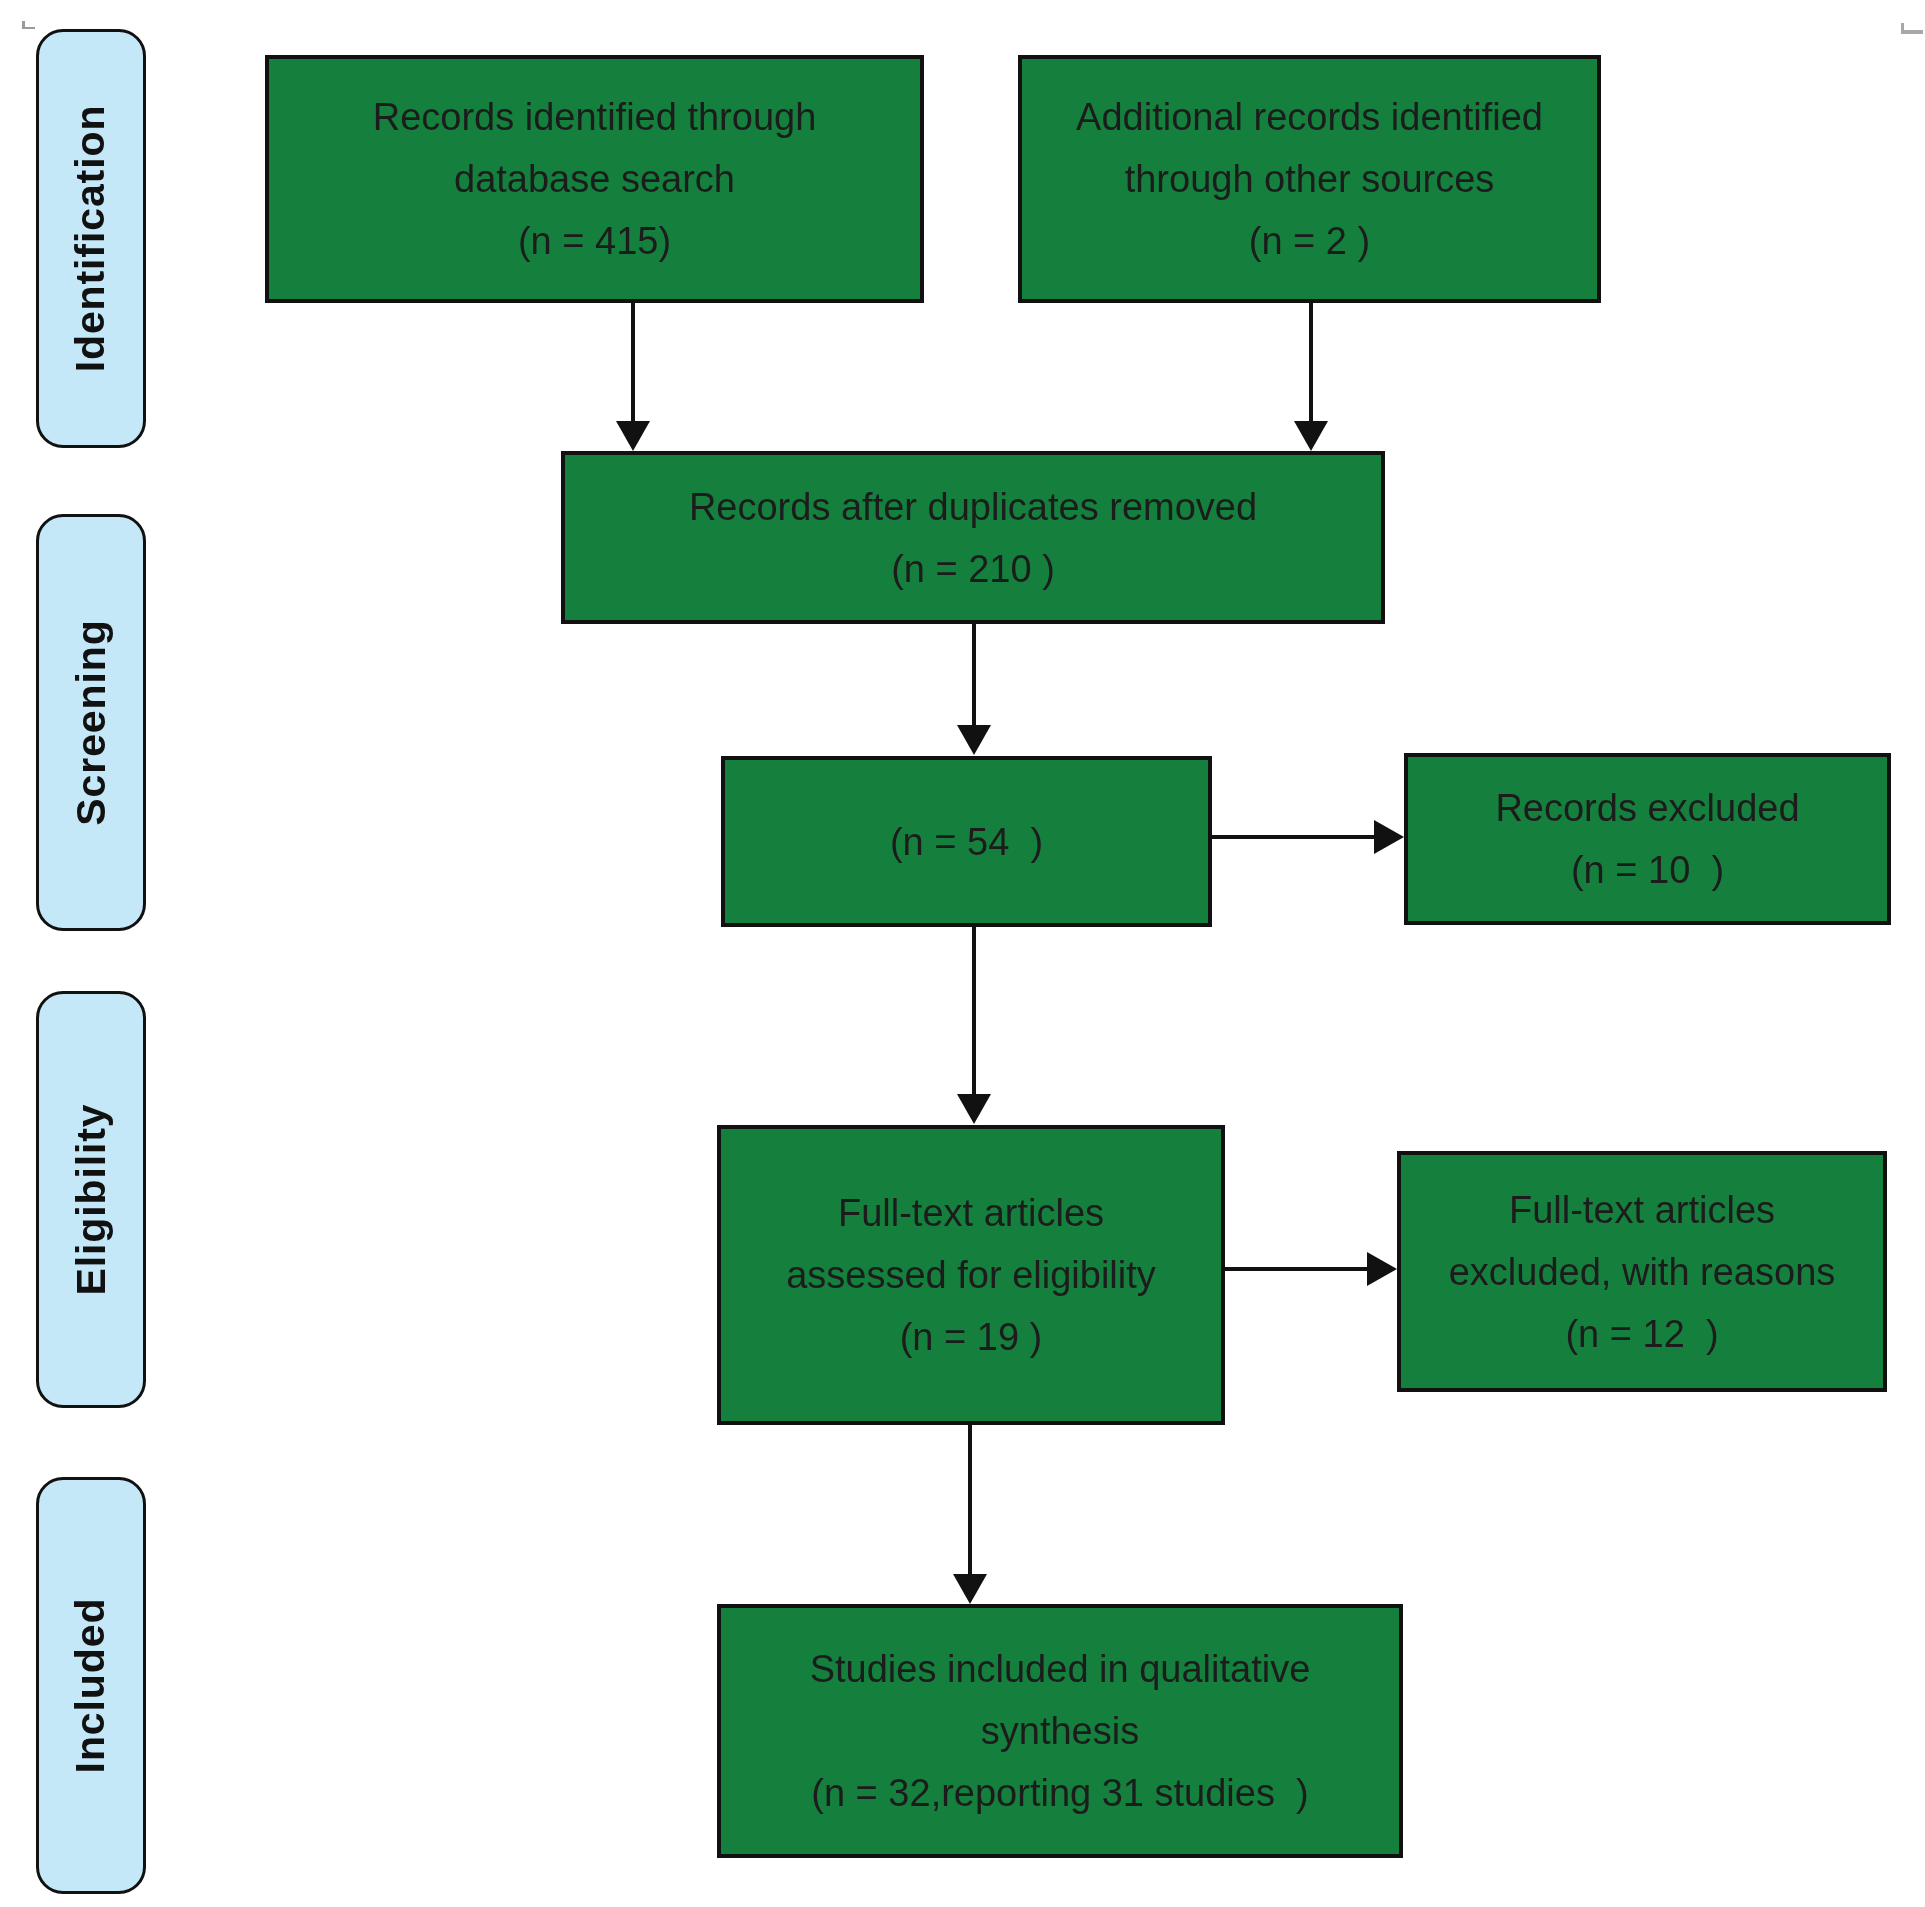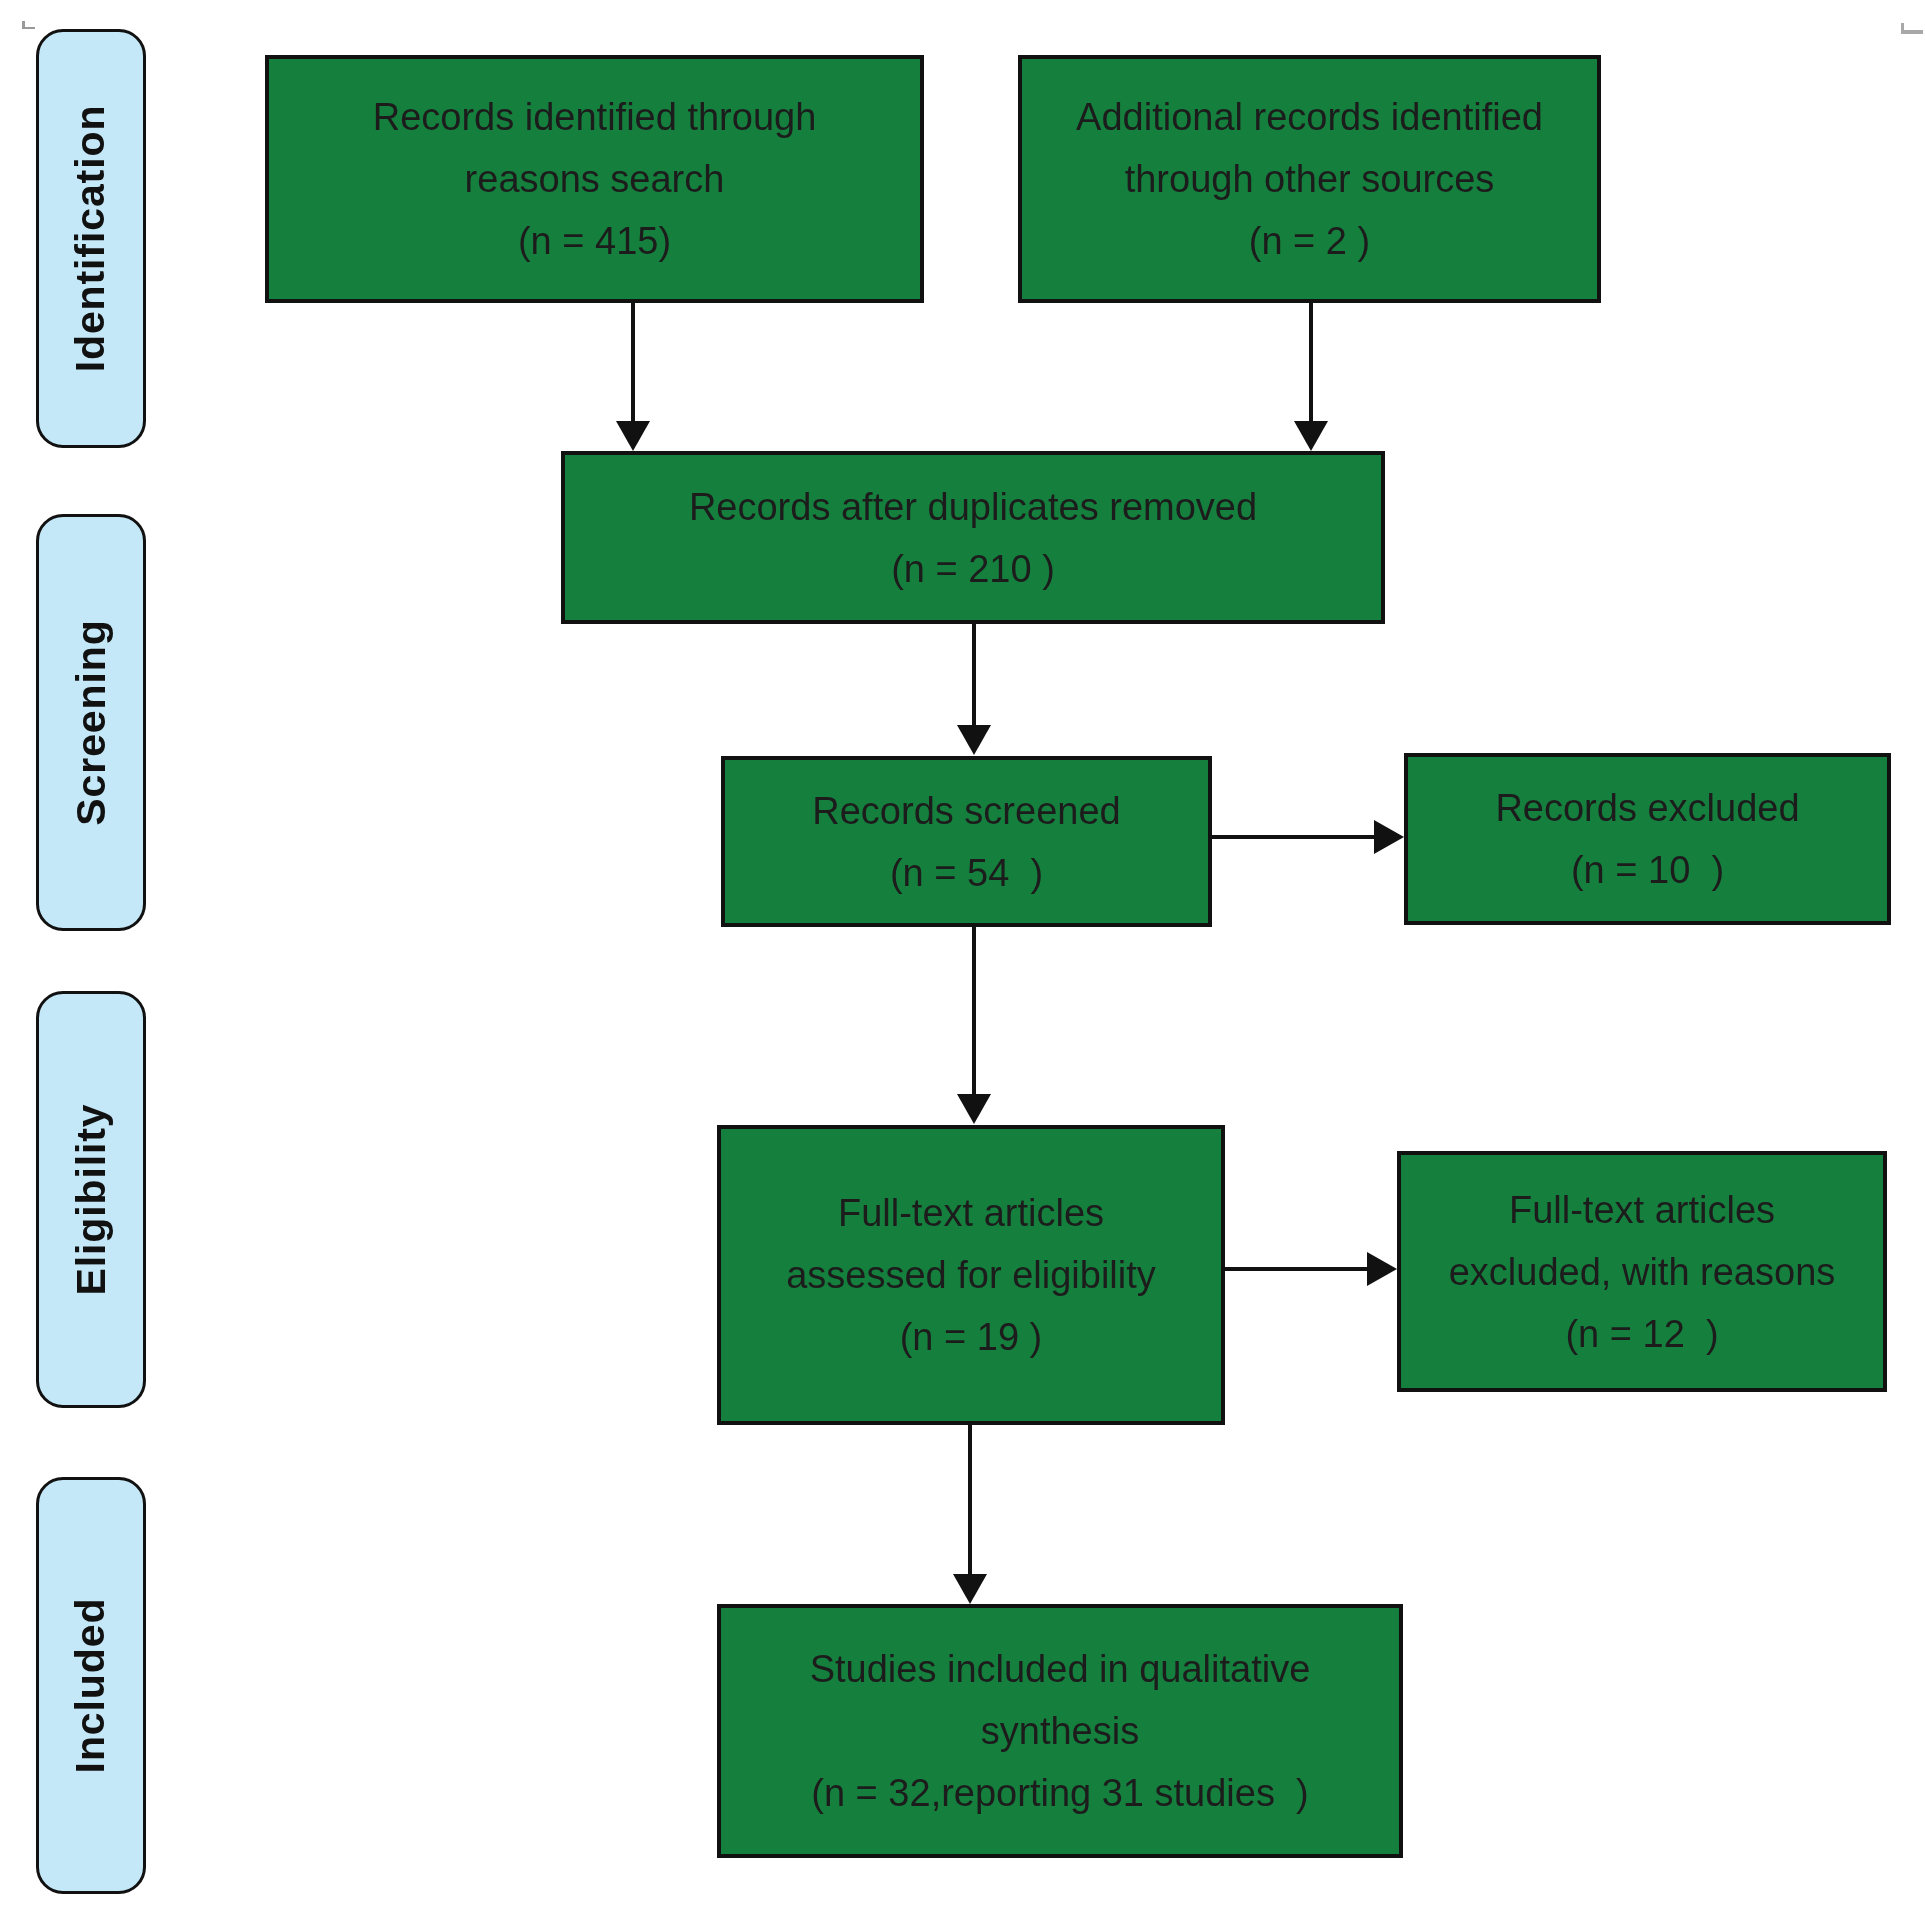--- a/index.html
+++ b/index.html
@@ -113,37 +113,36 @@
   </div>
   <div class="stage" style="top:991px; height:417px;">
     <span>Eligibility</span>
   </div>
   <div class="stage" style="top:1477px; height:417px;">
     <span>Included</span>
   </div>
 
   <div class="flowbox" style="left:265px; top:55px; width:659px; height:248px;">
     <div class="line">Records identified through</div>
-    <div class="line">reasons search</div>
+    <div class="line">database search</div>
     <div class="line">(n = 415)</div>
   </div>
 
   <div class="flowbox" style="left:1018px; top:55px; width:583px; height:248px;">
     <div class="line">Additional records identified</div>
     <div class="line">through other sources</div>
     <div class="line">(n = 2 )</div>
   </div>
 
   <div class="flowbox" style="left:561px; top:451px; width:824px; height:173px;">
     <div class="line">Records after duplicates removed</div>
     <div class="line">(n = 210 )</div>
   </div>
 
   <div class="flowbox" style="left:721px; top:756px; width:491px; height:171px;">
-    <div class="line">Records screened</div>
     <div class="line">(n = 54  )</div>
   </div>
 
   <div class="flowbox" style="left:1404px; top:753px; width:487px; height:172px;">
     <div class="line">Records excluded</div>
     <div class="line">(n = 10  )</div>
   </div>
 
   <div class="flowbox" style="left:717px; top:1125px; width:508px; height:300px;">
     <div class="line">Full-text articles</div>

